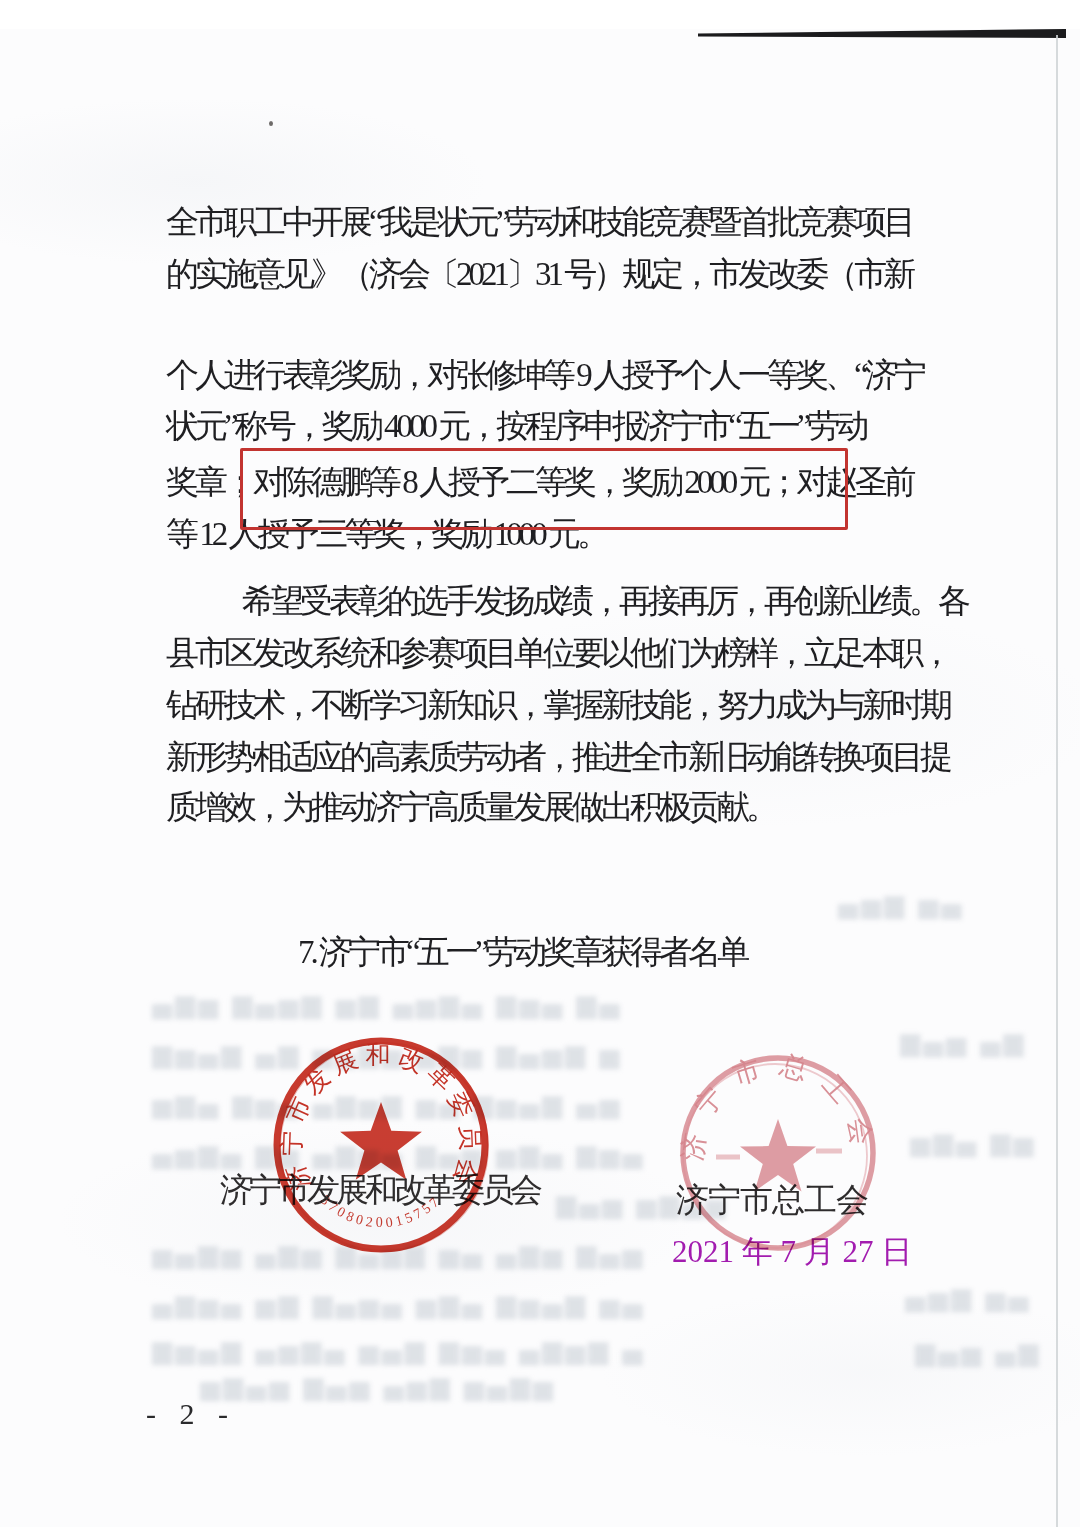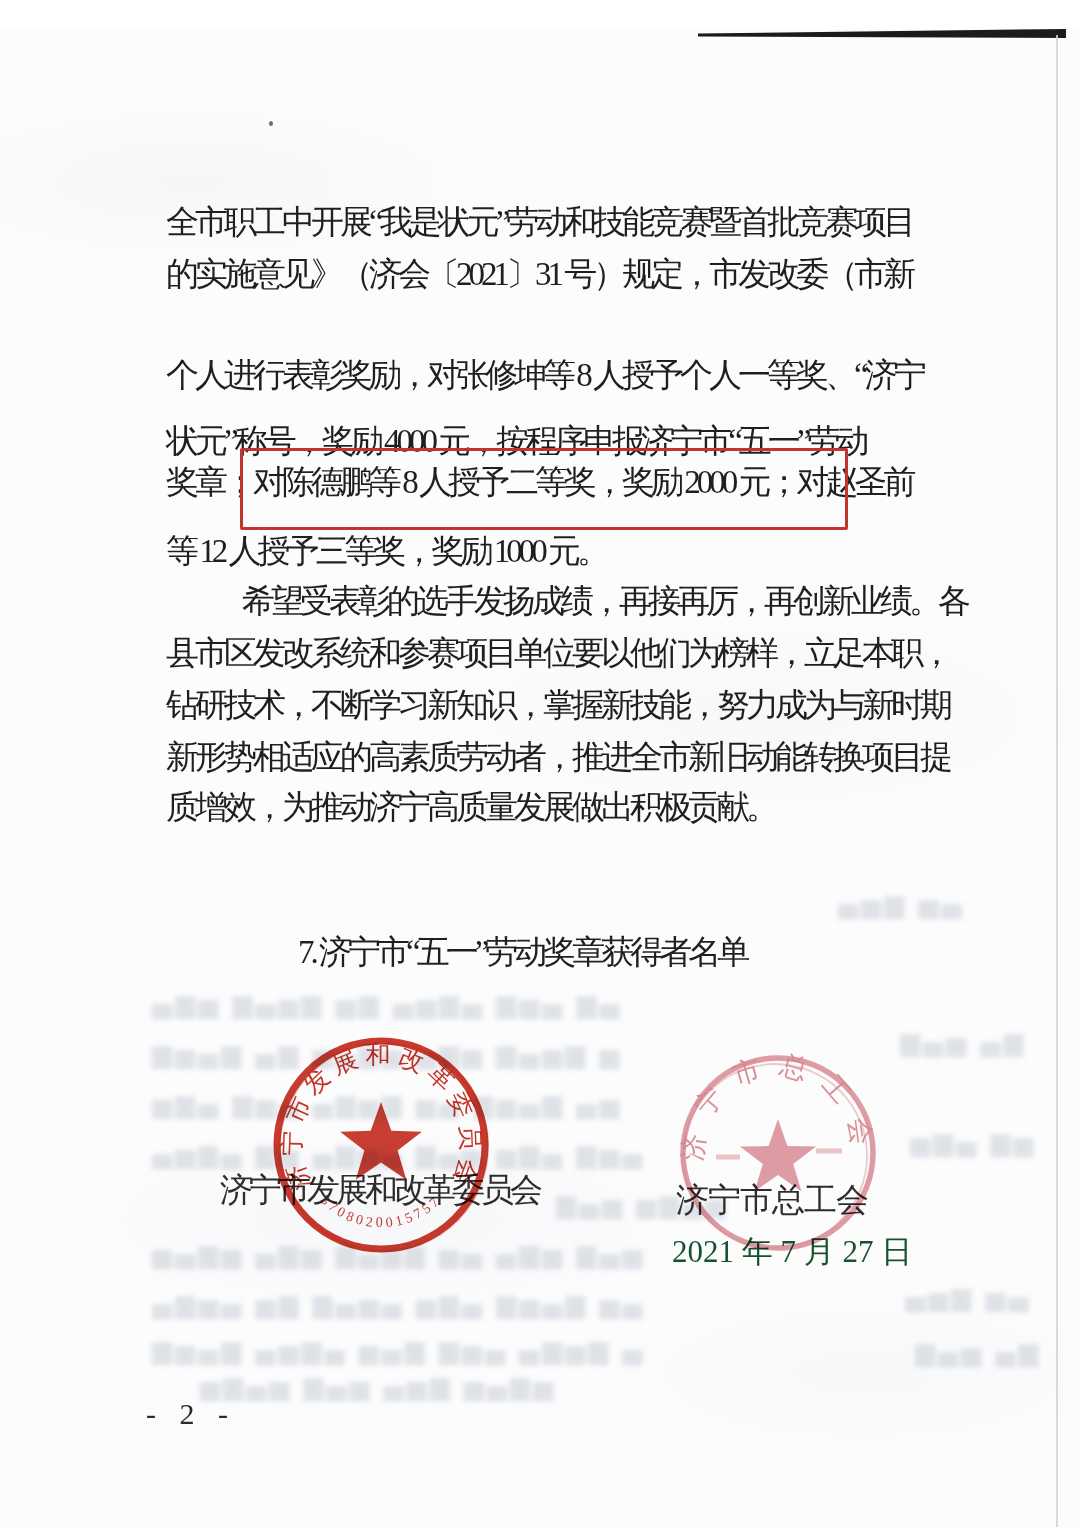--- a/index.html
+++ b/index.html
@@ -38,21 +38,21 @@
     background:transparent;
   }
   .sig{
     position:absolute;
     color:#2e2c2d;
     white-space:nowrap;
     line-height:1;
   }
   .sig-left{left:220px;top:1145px;font-size:33px;letter-spacing:-4px;}
   .sig-right{left:676px;top:1155px;font-size:33px;letter-spacing:-1px;}
-  .sig-date{left:672px;top:1207px;font-size:31px;letter-spacing:0px;color:#14532d;}
+  .sig-date{left:672px;top:1207px;font-size:31px;letter-spacing:0px;color:#a21caf;}
   .page-number{
     position:absolute;left:146px;top:1368px;
     font-size:30px;letter-spacing:8px;color:#2a2a2c;white-space:nowrap;
   }
   .seal{position:absolute;mix-blend-mode:multiply;}
   .seal-left{left:250px;top:983px;}
   .seal-right{left:658px;top:1002px;opacity:.82;filter:blur(.3px);}
   .seal text{font-family:"Liberation Serif","DejaVu Serif",serif;}
   .smudge{
     position:absolute;
@@ -98,24 +98,24 @@
   <div class="smudge" style="left:152px;top:1308px;">▆▅▄▆ ▄▅▆▄ ▅▄▆ ▆▅▄ ▄▆▅▆ ▄</div>
   <div class="smudge" style="left:200px;top:1344px;">▅▆▄▅ ▆▄▅ ▄▅▆ ▅▄▆▅</div>
   <div class="smudge" style="left:838px;top:862px;">▄▅▆ ▅▄</div>
   <div class="smudge" style="left:900px;top:1000px;">▆▄▅ ▄▆</div>
   <div class="smudge" style="left:910px;top:1100px;">▅▆▄ ▆▅</div>
   <div class="smudge" style="left:905px;top:1255px;">▄▅▆ ▅▄</div>
   <div class="smudge" style="left:915px;top:1310px;">▆▄▅ ▄▆</div>
 
   <div class="textline" style="top:177px;">全市职工中开展“我是状元”劳动和技能竞赛暨首批竞赛项目</div>
   <div class="textline" style="top:229px;">的实施意见》（济会〔2021〕31 号）规定，市发改委（市新</div>
-  <div class="textline" style="top:330px;">个人进行表彰奖励，对张修坤等 8 人授予个人一等奖、“济宁</div>
-  <div class="textline" style="top:396px;">状元”称号，奖励 4000 元，按程序申报济宁市“五一”劳动</div>
+  <div class="textline" style="top:330px;">个人进行表彰奖励，对张修坤等 9 人授予个人一等奖、“济宁</div>
+  <div class="textline" style="top:381px;">状元”称号，奖励 4000 元，按程序申报济宁市“五一”劳动</div>
   <div class="textline" style="top:437px;">奖章；对陈德鹏等 8 人授予二等奖，奖励 2000 元；对赵圣前</div>
-  <div class="textline" style="top:506px;">等 12 人授予三等奖，奖励 1000 元。</div>
+  <div class="textline" style="top:489px;">等 12 人授予三等奖，奖励 1000 元。</div>
 
   <div class="highlight-box" style="left:240px;top:419px;width:602px;height:76px;"></div>
 
   <div class="textline indent1" style="top:556px;">希望受表彰的选手发扬成绩，再接再厉，再创新业绩。各</div>
   <div class="textline" style="top:608px;">县市区发改系统和参赛项目单位要以他们为榜样，立足本职，</div>
   <div class="textline" style="top:660px;">钻研技术，不断学习新知识，掌握新技能，努力成为与新时期</div>
   <div class="textline" style="top:712px;">新形势相适应的高素质劳动者，推进全市新旧动能转换项目提</div>
   <div class="textline" style="top:762px;">质增效，为推动济宁高质量发展做出积极贡献。</div>
 
   <div class="textline att2" style="top:907px;">7. 济宁市“五一”劳动奖章获得者名单</div>

